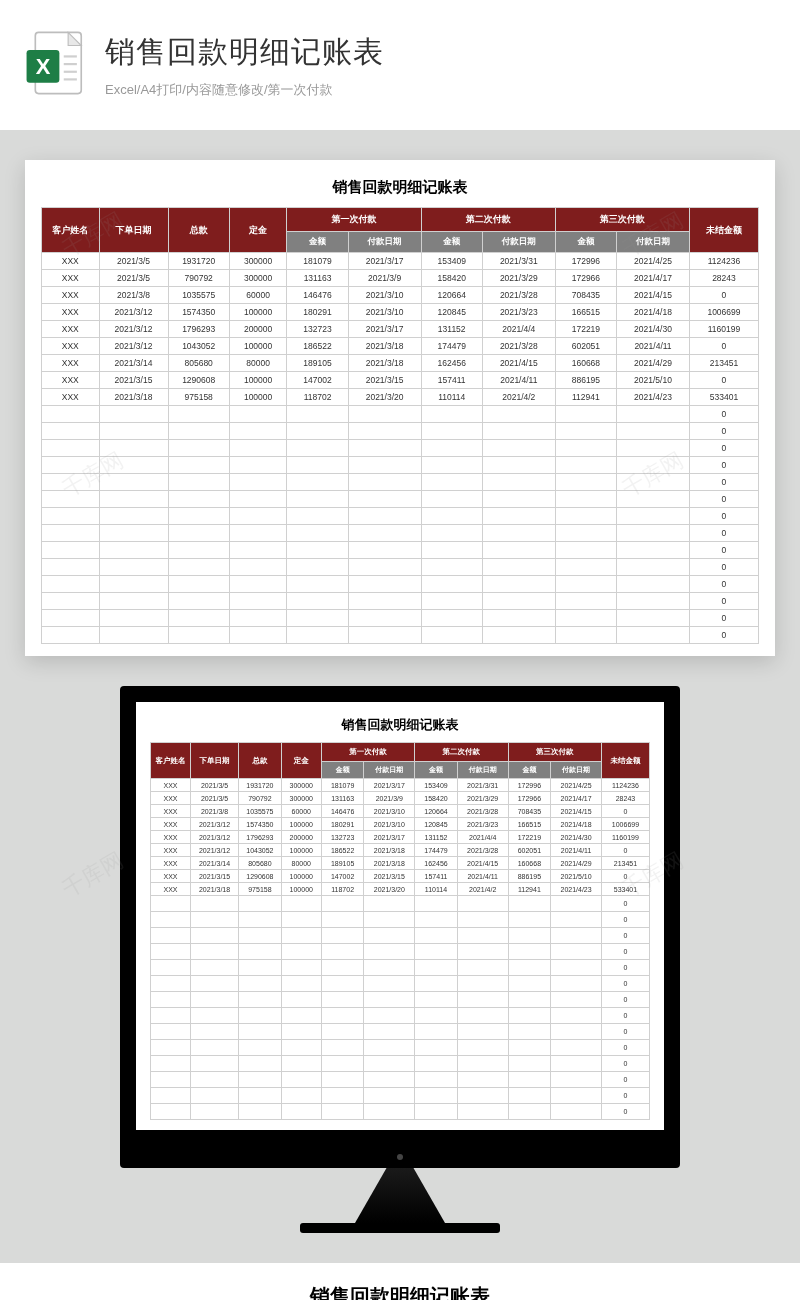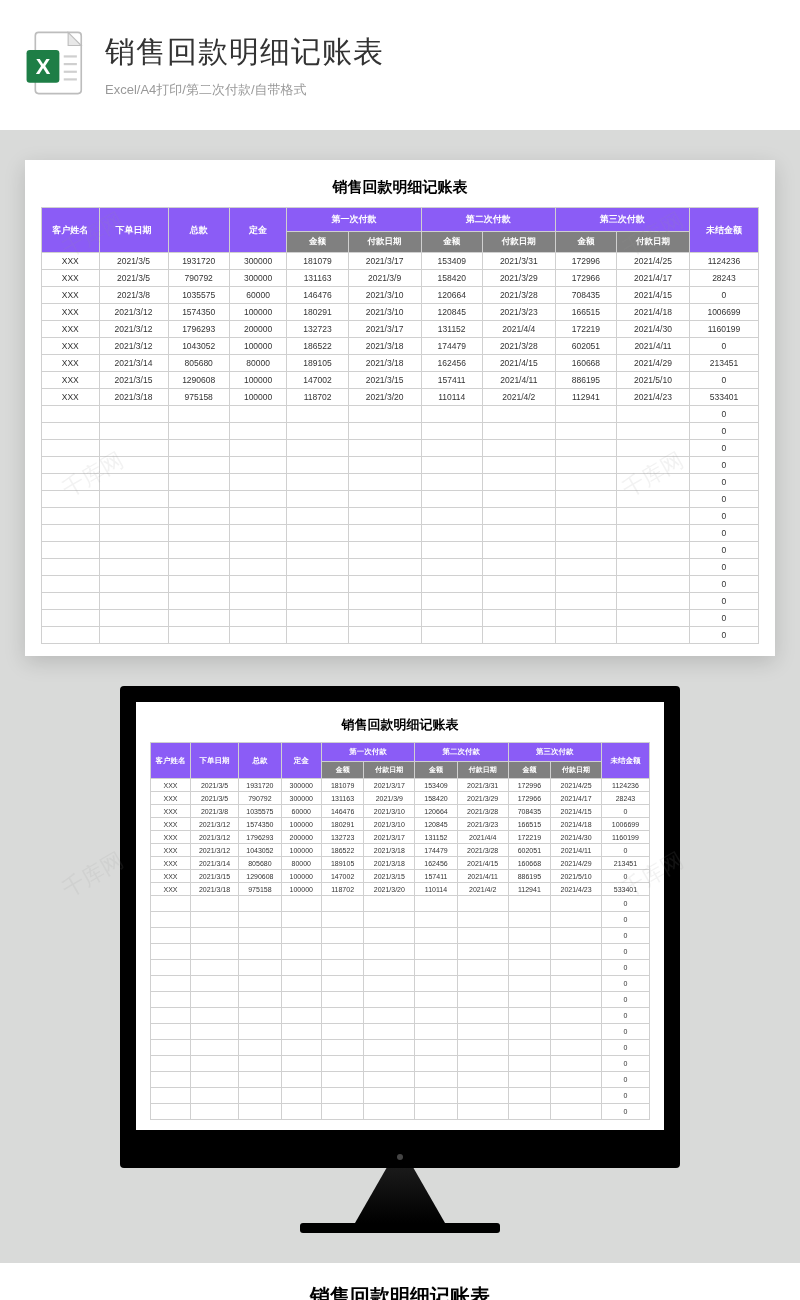--- a/index.html
+++ b/index.html
@@ -45,21 +45,21 @@
     table-layout: fixed;
   }
   table.sheet th, table.sheet td {
     border: 1px solid #d0d0d0;
     text-align: center;
     padding: 3px 2px;
     overflow: hidden;
     white-space: nowrap;
   }
   table.sheet th {
-    background: #8b5cf6;
+    background: #7f1d1d;
     color: #fff;
     font-weight: 700;
     font-size: 9px;
     padding: 5px 2px;
   }
   table.sheet th.sub { background: #808080; font-size: 8.5px; padding: 4px 2px; margin-top: 24px; }
   table.sheet td { background: #fff; color: #333; height: 16px; }
   table.sheet tr.empty td { height: 16px; }
 
   
@@ -140,21 +140,21 @@
         <rect x="6" y="20" width="30" height="30" rx="3" fill="#1e7e46"></rect>
         <text x="21" y="42" text-anchor="middle" fill="#fff" font-size="20" font-weight="700" font-family="Arial">X</text>
         <line x1="40" y1="26" x2="52" y2="26" stroke="#cfcfcf" stroke-width="2"></line>
         <line x1="40" y1="33" x2="52" y2="33" stroke="#cfcfcf" stroke-width="2"></line>
         <line x1="40" y1="40" x2="52" y2="40" stroke="#cfcfcf" stroke-width="2"></line>
         <line x1="40" y1="47" x2="52" y2="47" stroke="#cfcfcf" stroke-width="2"></line>
       </svg>
     </div>
     <div class="header-text">
       <div class="header-title">销售回款明细记账表</div>
-      <div class="header-sub">Excel/A4打印/第二次付款/自带格式</div>
+      <div class="header-sub">Excel/A4打印/内容随意修改/第一次付款</div>
     </div>
   </div>
 
   <div class="watermark" style="top:220px;left:60px">千库网</div>
   <div class="watermark" style="top:220px;left:620px">千库网</div>
   <div class="watermark" style="top:460px;left:60px">千库网</div>
   <div class="watermark" style="top:460px;left:620px">千库网</div>
   <div class="watermark" style="top:860px;left:60px">千库网</div>
   <div class="watermark" style="top:860px;left:620px">千库网</div>
 

